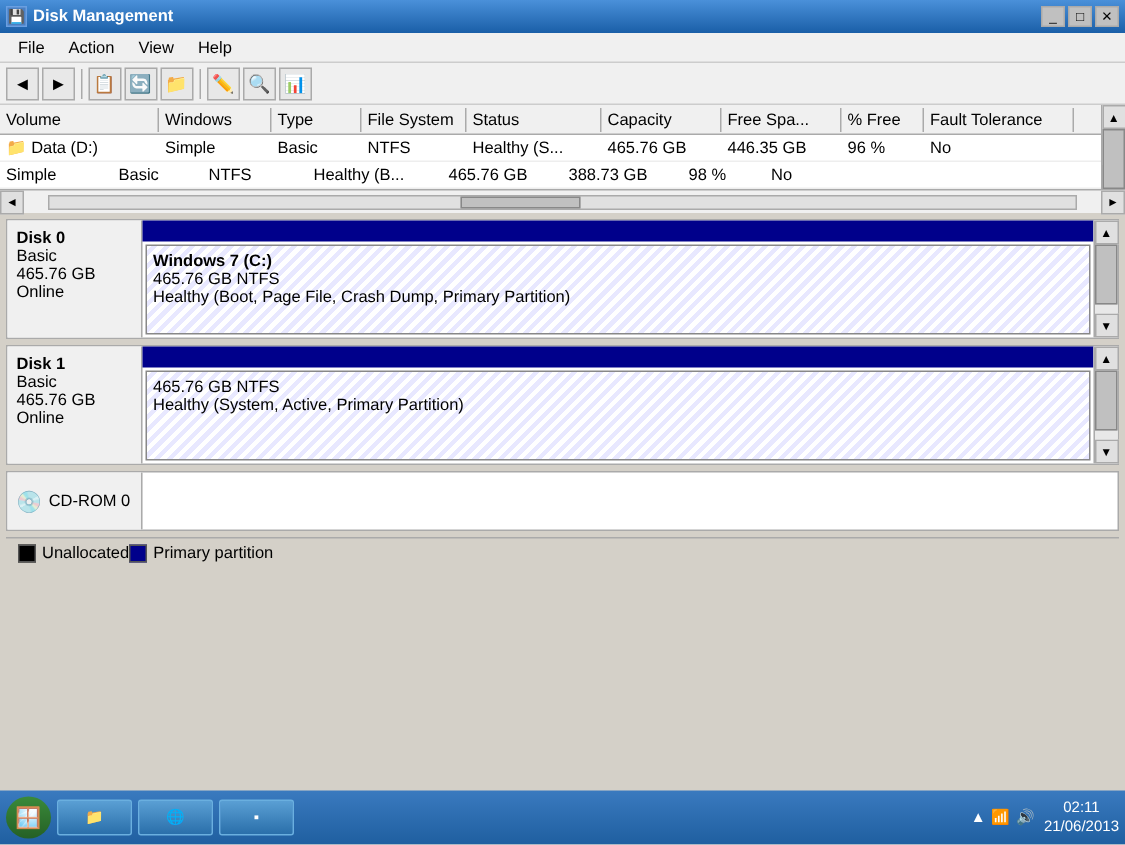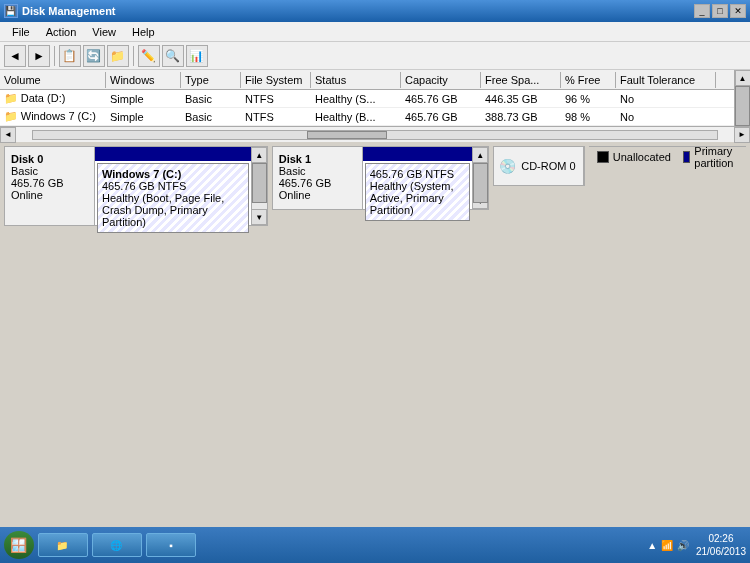--- a/index.html
+++ b/index.html
@@ -181,21 +181,21 @@
       border: 1px solid #888;
     }
 
     
     .disk-panel {
       flex: 1;
       background: #d4d0c8;
       overflow-y: auto;
       padding: 4px;
       display: flex;
-      flex-direction: row;
+      flex-direction: column;
       gap: 4px;
     }
     .disk-label {
       width: 90px;
       flex-shrink: 0;
       padding: 6px;
       font-size: 11px;
       background: #f0f0f0;
       border-right: 1px solid #aaa;
     }
@@ -251,21 +251,20 @@
       font-size: 14px;
     }
 
     
     .legend-bar {
       height: 20px;
       background: #d4d0c8;
       display: flex;
       align-items: center;
       padding: 0 8px;
-      gap: 12px;
       border-top: 1px solid #aaa;
     }
     .legend-item {
       display: flex;
       align-items: center;
       gap: 4px;
       font-size: 11px;
     }
     .legend-swatch {
       width: 12px;
@@ -435,21 +434,20 @@
         <div class="data-cell col-type">Basic</div>
         <div class="data-cell col-fs">NTFS</div>
         <div class="data-cell col-status">Healthy (S...</div>
         <div class="data-cell col-capacity">465.76 GB</div>
         <div class="data-cell col-free">446.35 GB</div>
         <div class="data-cell col-pctfree">96 %</div>
         <div class="data-cell col-fault">No</div>
       </div>
 
       <div class="data-row">
-        <div class="data-cell col-volume">📁 Windows 7 (C:)</div>
         <div class="data-cell col-layout">Simple</div>
         <div class="data-cell col-type">Basic</div>
         <div class="data-cell col-fs">NTFS</div>
         <div class="data-cell col-status">Healthy (B...</div>
         <div class="data-cell col-capacity">465.76 GB</div>
         <div class="data-cell col-free">388.73 GB</div>
         <div class="data-cell col-pctfree">98 %</div>
         <div class="data-cell col-fault">No</div>
       </div>
     </div>
@@ -490,21 +488,21 @@
       </div>
       <div class="vscroll" style="width:16px;">
         <div class="vscroll-btn">▲</div>
         <div class="vscroll-track">
           <div class="vscroll-thumb"></div>
         </div>
         <div class="vscroll-btn">▼</div>
       </div>
     </div>
 
-    <div style="display:flex; border:1px solid #aaa; height:64px; background:white;">
+    <div style="display:flex; border:1px solid #aaa; height:80px; background:white;">
       <div class="disk-label">
         <div class="disk-label-title">Disk 1</div>
         <div>Basic</div>
         <div>465.76 GB</div>
         <div>Online</div>
       </div>
       <div class="disk-partition-area">
         <div class="disk-header-bar"></div>
         <div class="disk-partition">
           <div>465.76 GB NTFS</div>
@@ -548,17 +546,17 @@
     <div class="taskbar-task">🌐</div>
     <div class="taskbar-task">▪</div>
   </div>
   <div class="taskbar-right">
     <div class="sys-tray">
       <span>▲</span>
       <span>📶</span>
       <span>🔊</span>
     </div>
     <div class="clock">
-      <div>02:26</div>
+      <div>02:11</div>
       <div>21/06/2013</div>
     </div>
   </div>
 </div>
 
 </body></html>

